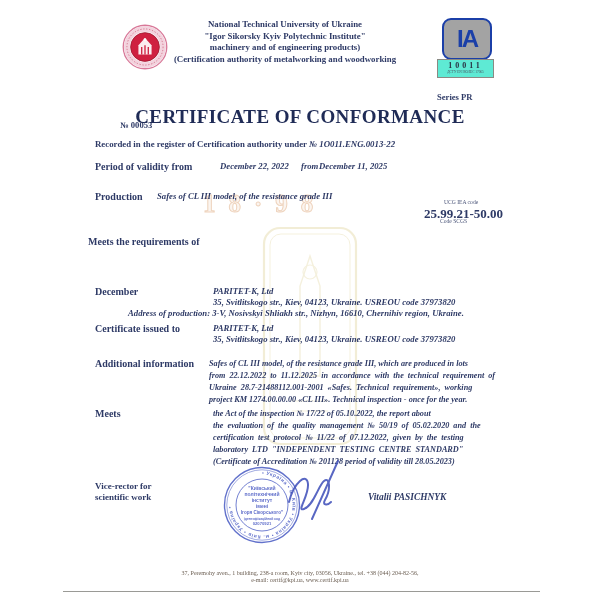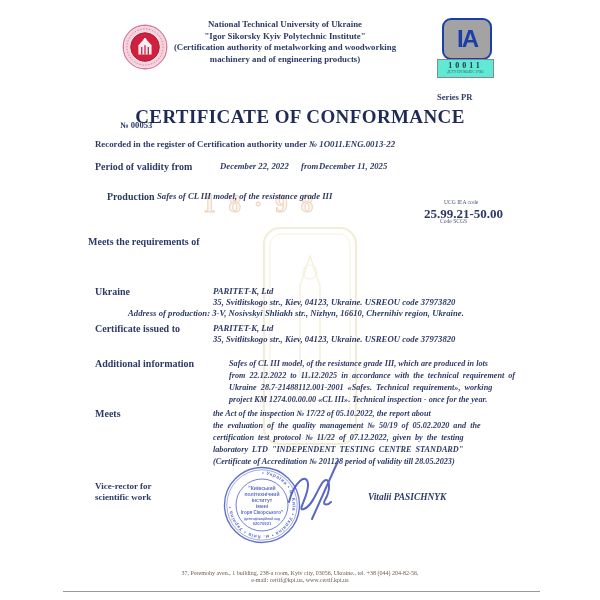--- a/index.html
+++ b/index.html
@@ -60,22 +60,22 @@
     <circle cx="28" cy="28" r="22" fill="none" stroke="#c03050" stroke-width="1" stroke-dasharray="1.6 2" opacity=".65"></circle>
     <circle cx="28" cy="28" r="17.5" fill="#cf2040" stroke="#a01830" stroke-width="1"></circle>
     <path d="M20 37 v-11 l8-9 8 9 v11 z" fill="#ffffff" opacity=".92"></path>
     <path d="M24 37 v-9 M28 37 v-11 M32 37 v-9" stroke="#cf2040" stroke-width="1.6"></path>
     <circle cx="28" cy="19" r="1.6" fill="#ffffff"></circle>
   </svg>
 
   <div class="abs org">
     <div>National Technical University of Ukraine</div>
     <div>"Igor Sikorsky Kyiv Polytechnic Institute"</div>
+    <div>machinery and of engineering products)</div>
     <div>(Certification authority of metalworking and woodworking</div>
-    <div>machinery and of engineering products)</div>
   </div>
 
   <div class="abs mark-box">ІА</div>
   <div class="abs mark-num">
     <div class="num">10011</div>
     <div class="std">ДСТУ EN ISO/IEC 17065</div>
   </div>
 
   <div class="abs cert-no">№ 00053</div>
   <div class="abs series">Series PR</div>
@@ -84,40 +84,40 @@
   <div class="abs recorded">
     <span>Recorded in the register of Certification authority under</span>
     <span class="num">№ 1O011.ENG.0013-22</span>
   </div>
 
   <div class="abs lbl" style="left:95px;top:161px">Period of validity from</div>
   <div class="abs val" style="left:220px;top:161px">December 22, 2022</div>
   <div class="abs val" style="left:301px;top:161px">from</div>
   <div class="abs val" style="left:319px;top:161px">December 11, 2025</div>
 
-  <div class="abs lbl" style="left:107px;top:191px">Production</div>
+  <div class="abs lbl" style="left:95px;top:191px">Production</div>
   <div class="abs val" style="left:157px;top:191px">Safes of CL III model, of the resistance grade III</div>
 
   <div class="abs tiny" style="left:444px;top:199px">UCG IEA code</div>
   <div class="abs code-val" style="left:424px;top:206px">25.99.21-50.00</div>
   <div class="abs tiny" style="left:440px;top:218px">Code SCGS</div>
 
   <div class="abs lbl" style="left:88px;top:236px">Meets the requirements of</div>
 
-  <div class="abs lbl" style="left:95px;top:286px">Ukraine</div>
+  <div class="abs lbl" style="left:95px;top:286px">December</div>
   <div class="abs val" style="left:213px;top:286px">PARITET-K, Ltd</div>
   <div class="abs val" style="left:213px;top:297px">35, Svitlitskogo str., Kiev, 04123, Ukraine. USREOU code 37973820</div>
   <div class="abs val" style="left:128px;top:308px">Address of production: 3-V, Nosivskyi Shliakh str., Nizhyn, 16610, Chernihiv region, Ukraine.</div>
 
   <div class="abs lbl" style="left:95px;top:323px">Certificate issued to</div>
   <div class="abs val" style="left:213px;top:323px">PARITET-K, Ltd</div>
   <div class="abs val" style="left:213px;top:334px">35, Svitlitskogo str., Kiev, 04123, Ukraine. USREOU code 37973820</div>
 
   <div class="abs lbl" style="left:95px;top:358px">Additional information</div>
-  <div class="abs vblock" style="left:229px;top:358px">
+  <div class="abs vblock" style="left:209px;top:358px">
     <div>Safes of CL III model, of the resistance grade III, which are produced in lots</div>
     <div class="just">from 22.12.2022 to 11.12.2025 in accordance with the technical requirement of</div>
     <div class="just">Ukraine 28.7-21488112.001-2001 «Safes. Technical requirement», working</div>
     <div>project КМ 1274.00.00.00 «CL III». Technical inspection - once for the year.</div>
   </div>
 
   <div class="abs lbl" style="left:95px;top:408px">Meets</div>
   <div class="abs vblock" style="left:213px;top:408px">
     <div>the Act of the inspection № 17/22 of 05.10.2022, the report about</div>
     <div class="just">the evaluation of the quality management № 50/19 of 05.02.2020 and the</div>

